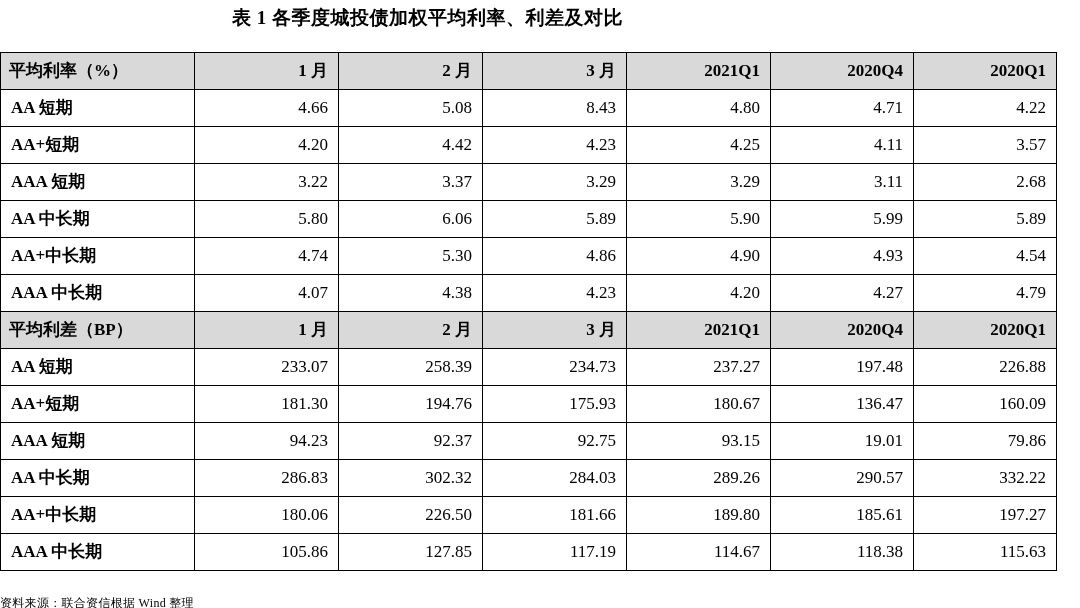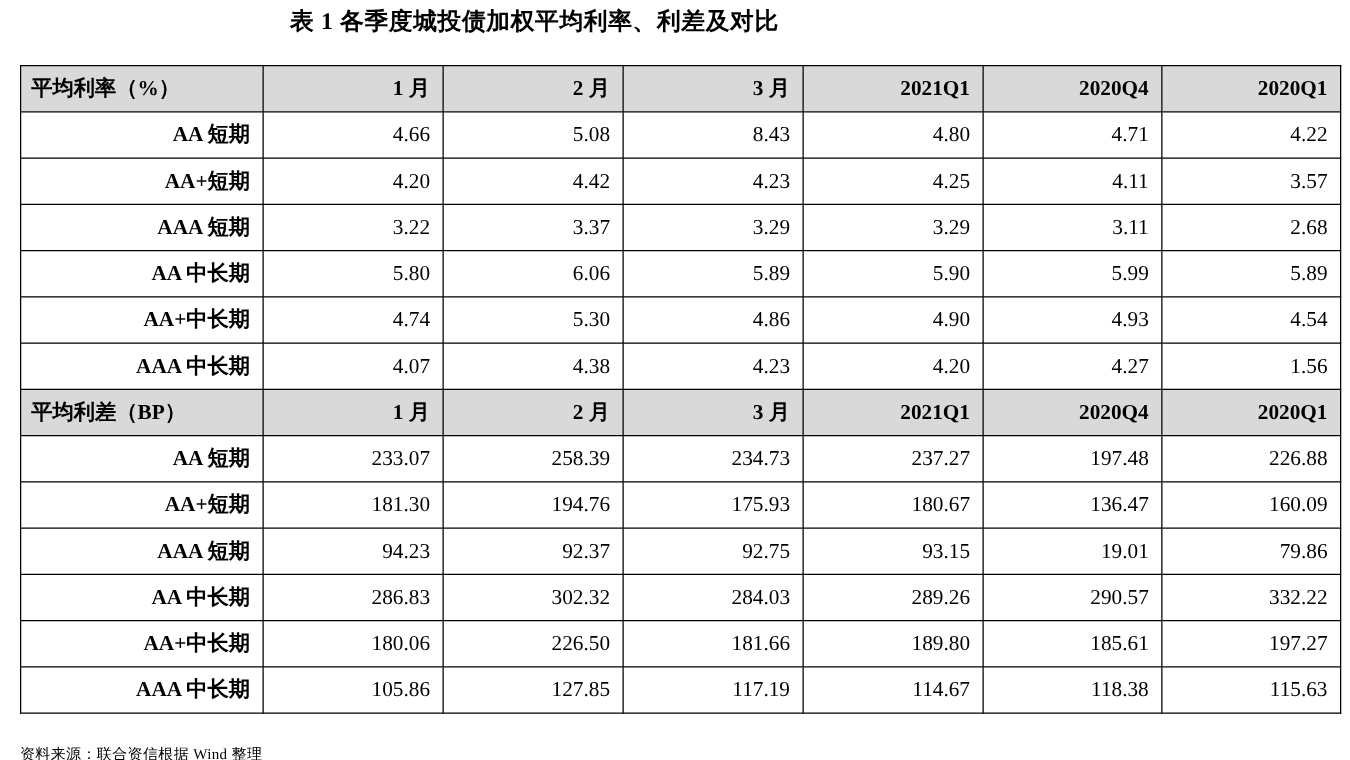--- a/index.html
+++ b/index.html
@@ -12,21 +12,21 @@
     height: 608px;
     font-family: "Liberation Serif", "DejaVu Serif", serif;
     color: #000000;
     overflow: hidden;
   }
   .page {
     width: 855px;
     height: 608px;
     position: relative;
     box-sizing: border-box;
-    padding: 0 16px;
+    padding: 0 0;
   }
   .title {
     text-align: center;
     font-size: 19px;
     font-weight: bold;
     letter-spacing: 0.5px;
     padding-top: 6px;
     padding-bottom: 9px;
     line-height: 1.3;
   }
@@ -47,21 +47,21 @@
     background: #d9d9d9;
     font-weight: bold;
     text-align: right;
     font-size: 18px;
   }
   .hdr.first {
     text-align: left;
     padding-left: 8px;
   }
   .rowlabel {
-    text-align: right;
+    text-align: left;
     font-weight: bold;
     font-size: 17.5px;
   }
   .num {
     text-align: right;
     font-size: 17px;
     padding-right: 12px;
     font-family: "Liberation Serif", "DejaVu Serif", serif;
   }
   col.c0 { width: 194px; }
@@ -153,21 +153,21 @@
         <td class="num">4.93</td>
         <td class="num">4.54</td>
       </tr>
       <tr>
         <td class="rowlabel">AAA 中长期</td>
         <td class="num">4.07</td>
         <td class="num">4.38</td>
         <td class="num">4.23</td>
         <td class="num">4.20</td>
         <td class="num">4.27</td>
-        <td class="num">1.56</td>
+        <td class="num">4.79</td>
       </tr>
 
       <tr>
         <td class="hdr first">平均利差（BP）</td>
         <td class="hdr">1 月</td>
         <td class="hdr">2 月</td>
         <td class="hdr">3 月</td>
         <td class="hdr">2021Q1</td>
         <td class="hdr">2020Q4</td>
         <td class="hdr">2020Q1</td>

